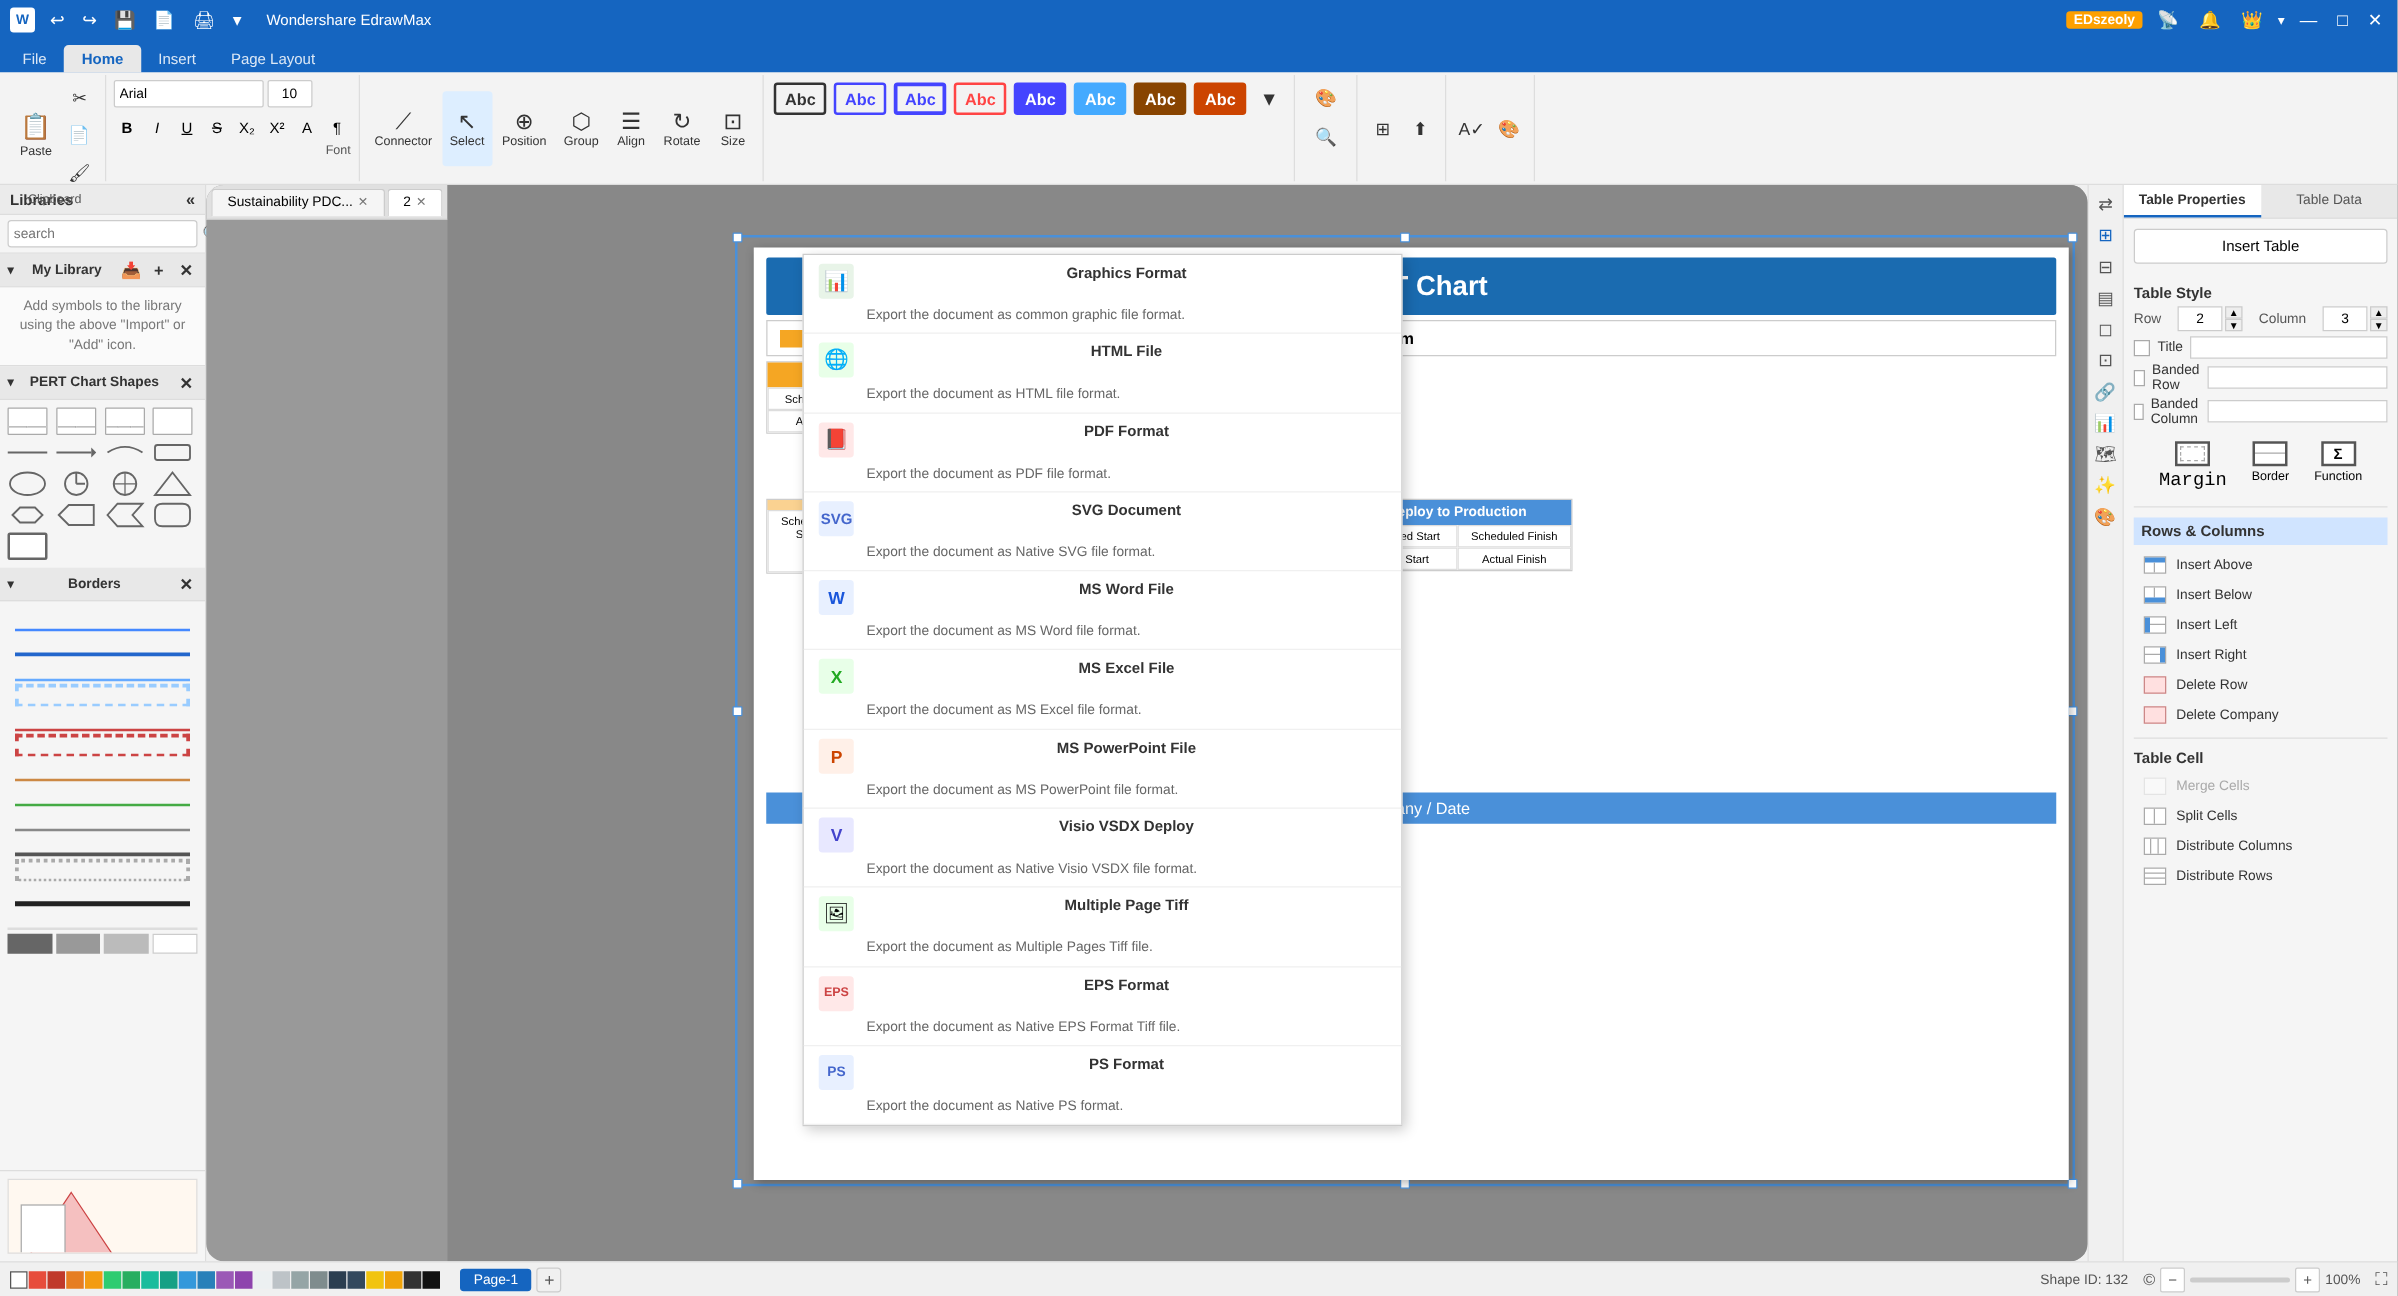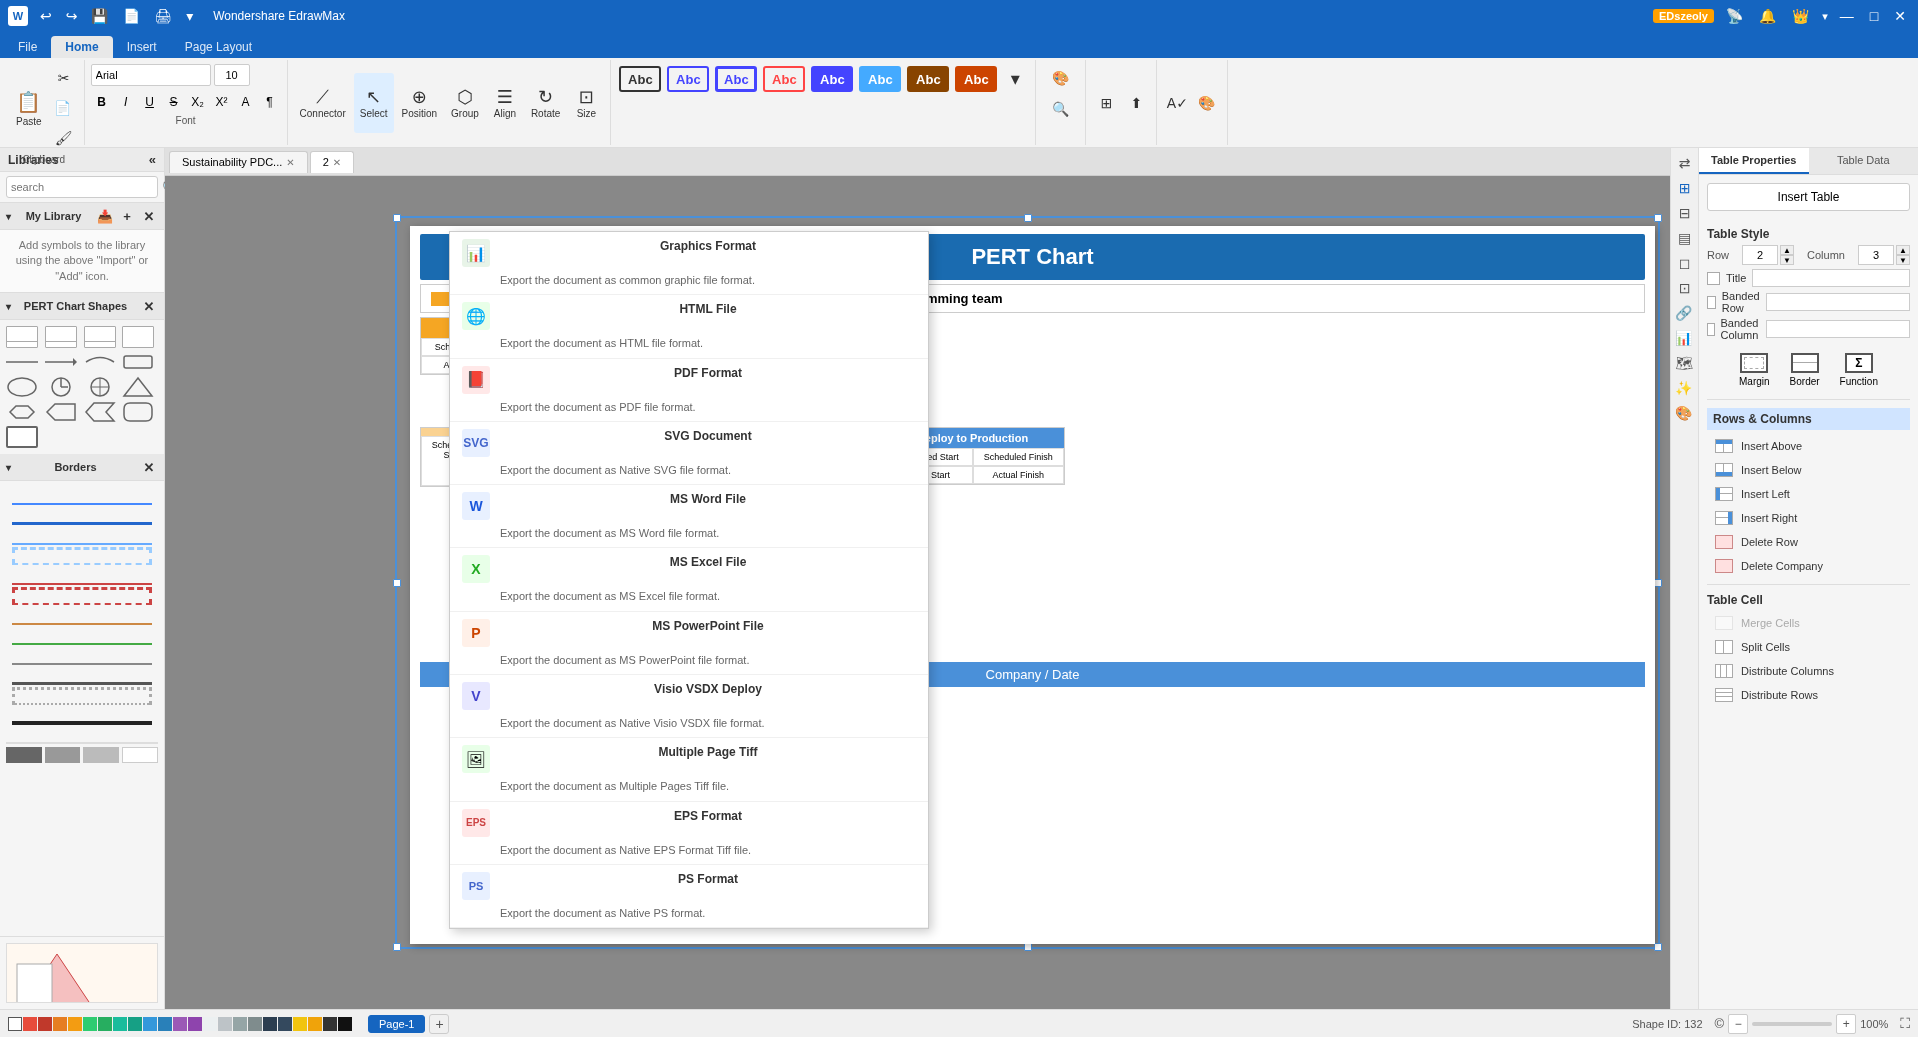--- a/index.html
+++ b/index.html
@@ -98,21 +98,21 @@
       display: flex; align-items: center; justify-content: center; font-size: 8px; color: #666;
       border-radius: 1px;
     }
     .borders-section { flex: 1; overflow-y: auto; }
     .border-item {
       height: 18px; margin: 2px 6px; border-bottom: 2px solid; cursor: pointer;
     }
 
     
     .canvas-area {
-      flex: 1; display: flex; flex-direction: column; overflow: hidden; background: #999; position: relative;
+      flex: 1; display: flex; flex-direction: row; overflow: hidden; background: #999; position: relative; border-radius: 14px;
     }
     .canvas-tabs {
       display: flex; align-items: center; height: 28px; background: #e0e0e0; border-bottom: 1px solid #ccc;
       padding: 0 4px; gap: 2px;
     }
     .canvas-tab {
       height: 22px; padding: 0 12px; font-size: 11px; background: #f5f5f5;
       border: 1px solid #ccc; border-bottom: none; border-radius: 3px 3px 0 0; cursor: pointer;
       display: flex; align-items: center; gap: 4px;
     }
@@ -254,21 +254,21 @@
       </div>
       <div style="display:flex;flex-direction:column;gap:2px;">
         <div class="ribbon-btn-sm">✂</div>
         <div class="ribbon-btn-sm">📄</div>
         <div class="ribbon-btn-sm">🖌</div>
       </div>
     </div>
     <span class="ribbon-group-label">Clipboard</span>
   </div>
 
-  <div class="ribbon-group" style="min-width:160px;">
+  <div class="ribbon-group" style="min-width:160px;align-items:flex-end;">
     <div style="display:flex;flex-direction:column;gap:3px;width:100%;">
       <div style="display:flex;gap:3px;align-items:center;">
         <input class="font-select" type="text" value="Arial" style="">
         <input class="font-size-input" type="text" value="10" style="">
       </div>
       <div class="style-btns">
         <div class="style-btn">
             <b>B</b>
           </div>
         <div class="style-btn">
@@ -804,21 +804,21 @@
         <span>Banded Column</span>
         <input type="text" style="flex: 1 1 0%; height: 18px; border: 1px solid rgb(204, 204, 204); font-size: 11px; margin-left: auto;">
       </div>
 
       
       <div style="display:flex;gap:4px;margin:8px 0;justify-content:center;">
         <div style="display:flex;flex-direction:column;align-items:center;gap:3px;cursor:pointer;padding:4px 8px;border-radius:3px;">
           <div style="width:28px;height:20px;border:2px solid #555;background:white;position:relative;">
             <div style="position:absolute;top:2px;left:2px;right:2px;bottom:2px;border:1px dashed #aaa;"></div>
           </div>
-          <span style="font-size:10px;">Margin</span>
+          <span style="font-size:15px;font-family:Liberation Mono, monospace;">Margin</span>
         </div>
         <div style="display:flex;flex-direction:column;align-items:center;gap:3px;cursor:pointer;padding:4px 8px;border-radius:3px;">
           <div style="width:28px;height:20px;border:2px solid #555;background:white;">
             <div style="width:100%;height:50%;border-bottom:1px solid #aaa;"></div>
           </div>
           <span style="font-size:10px;">Border</span>
         </div>
         <div style="display:flex;flex-direction:column;align-items:center;gap:3px;cursor:pointer;padding:4px 8px;border-radius:3px;">
           <div style="width:28px;height:20px;border:2px solid #555;background:white;display:flex;align-items:center;justify-content:center;font-size:12px;font-weight:bold;">Σ</div>
           <span style="font-size:10px;">Function</span>

